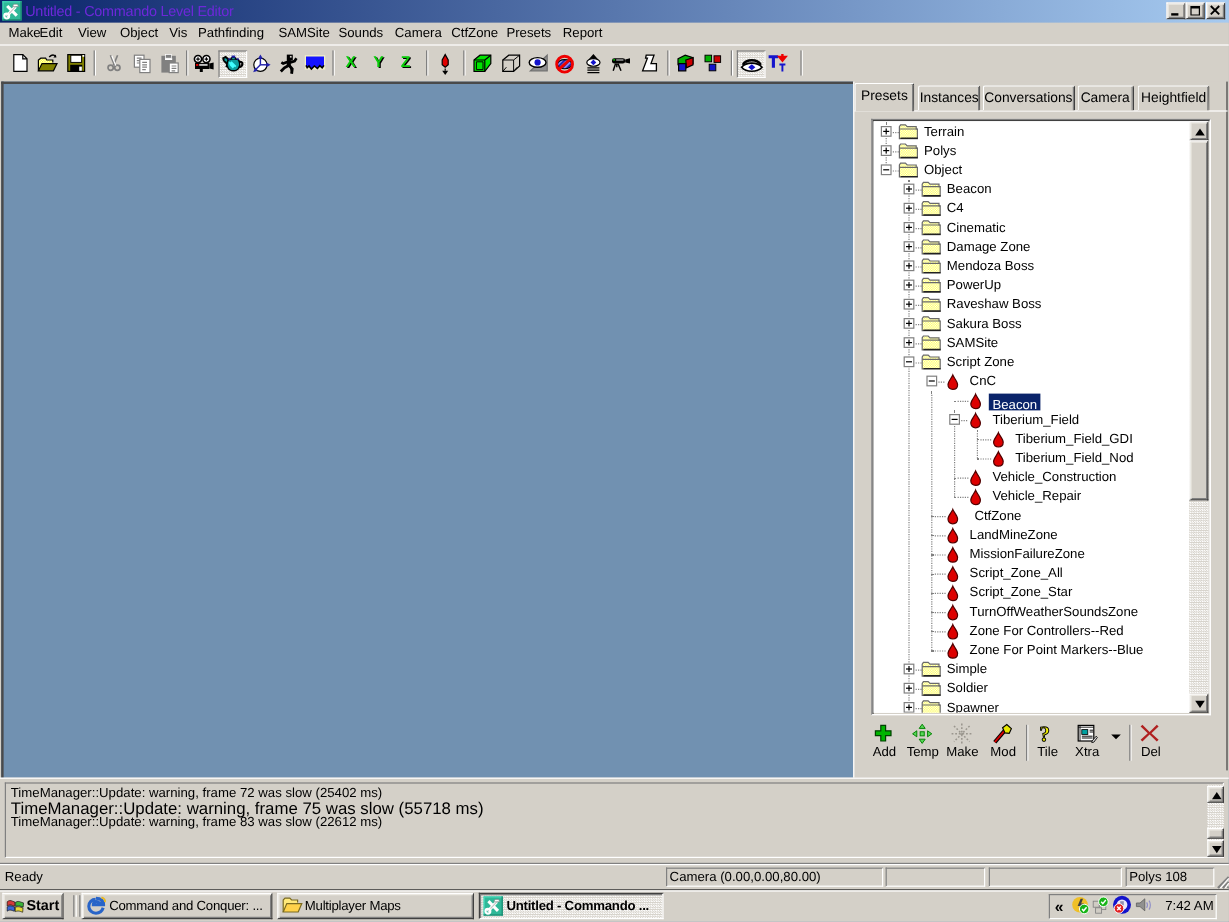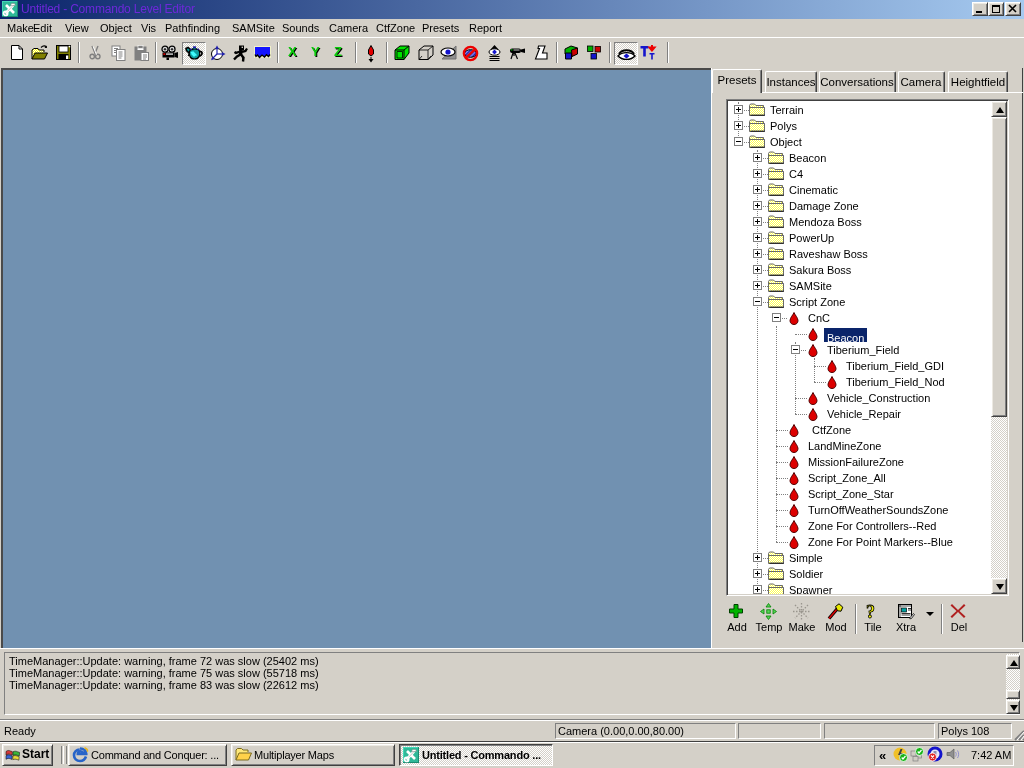--- a/index.html
+++ b/index.html
@@ -802,21 +802,21 @@
 <path d="M2 1 L8 7 L14 1 L15.5 2.5 L9.5 8 L15.5 13.5 L14 15 L8 9 L2 15 L0.5 13.5 L6.5 8 L0.5 2.5 Z" fill="#B02020"></path>
 </svg>
   </div>
 <span class="t" style="left:959px;top:621px;transform:translateX(-50%)">Del</span>
 <svg style="left:925px;top:610px" width="10" height="8">
     <path d="M1 2 h8 l-4 4 z" fill="#000"></path>
   </svg>
 <div style="left:0;top:648px;width:1024px;height:1px;background:#fff"></div>
 <div style="left:4px;top:652px;width:1016px;height:63px;background:#D4D0C8;border:1px solid;border-color:#808080 #fff #fff #808080"></div>
 <span class="t" style="left:9px;top:655px;font-size:11px">TimeManager::Update: warning, frame 72 was slow (25402 ms)</span>
-<span class="t" style="left:9px;top:667px;font-size:11px">TimeManager::Update: warning, frame 75 was slow (55718 ms)</span>
+<span class="t" style="left:9px;top:667px;font-size:14px">TimeManager::Update: warning, frame 75 was slow (55718 ms)</span>
 <span class="t" style="left:9px;top:679px;font-size:11px">TimeManager::Update: warning, frame 83 was slow (22612 ms)</span>
 <div style="left:1006px;top:654px;width:14px;height:60px" class="dith"></div>
 <div class="raised" style="left:1006px;top:655px;width:14px;height:14px">
     <svg width="14" height="14">
       <path d="M7.0 4.0 l4 6 l-8 0 z" fill="#000"></path>
     </svg>
   </div>
 <div class="raised" style="left:1006px;top:690px;width:14px;height:9px"></div>
 <div class="raised" style="left:1006px;top:700px;width:14px;height:14px">
     <svg width="14" height="14">

